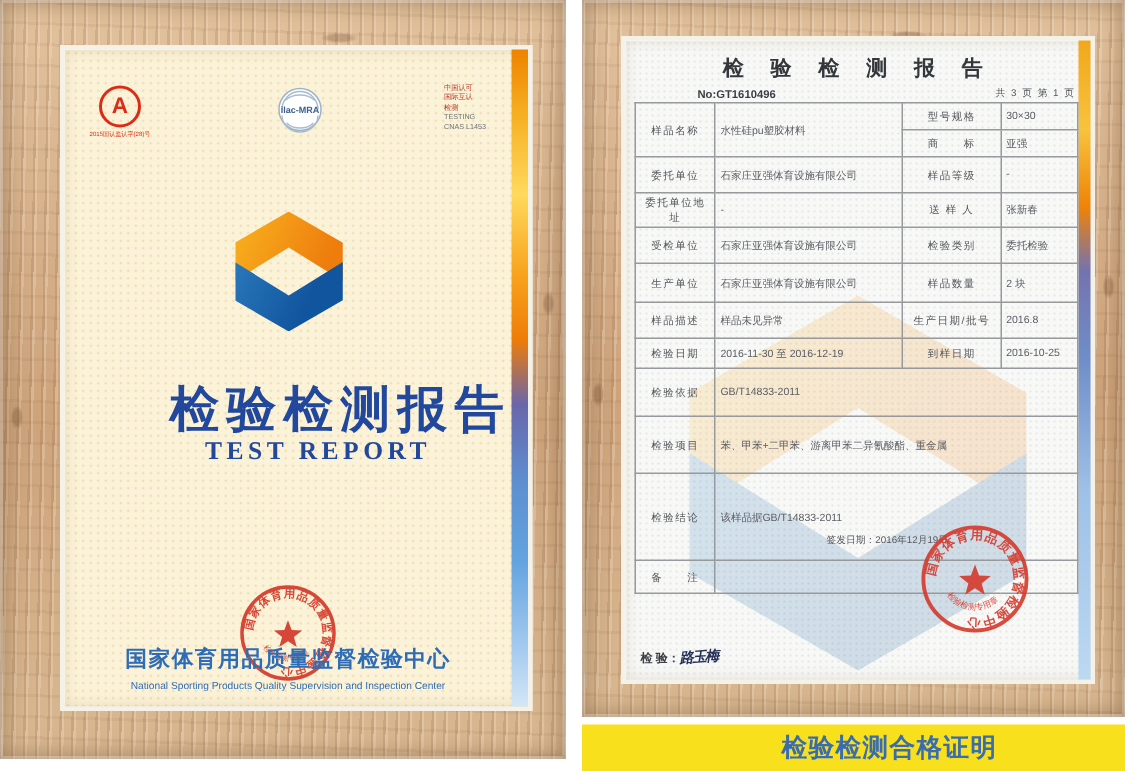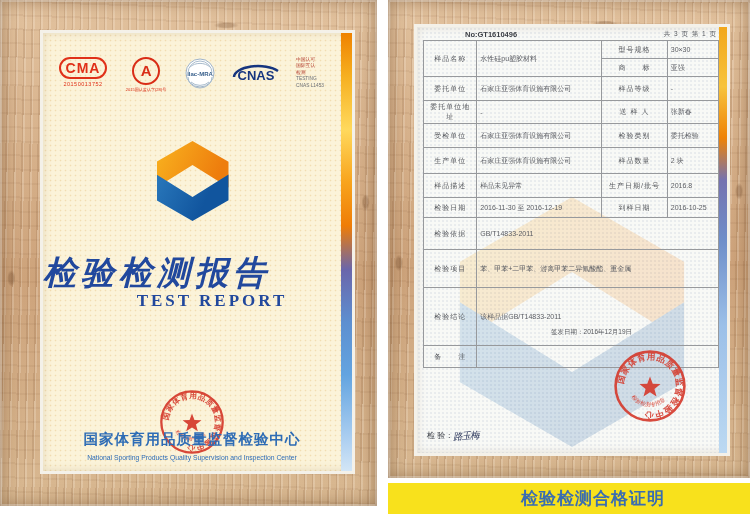--- a/index.html
+++ b/index.html
@@ -43,22 +43,22 @@
   .cnas-lines .dim{color:#6b6f76;}
 
   .hexlogo{position:absolute;width:72px;height:80px;}
   .hex-top,.hex-bot{position:absolute;inset:0;display:block;}
   .hex-top{background:linear-gradient(115deg,#f9b31f,#ee7d0d 70%);
     clip-path:polygon(50% 0,100% 26%,100% 58%,50% 30%,0 58%,0 26%);}
   .hex-bot{background:linear-gradient(115deg,#2f80c2,#11559e 70%);
     clip-path:polygon(50% 100%,0 74%,0 42%,50% 70%,100% 42%,100% 74%);}
   .logo-main{left:50%;top:108px;transform:translateX(-50%);margin-left:-5px;}
 
-  .l-title{position:absolute;left:0;right:11px;top:218px;text-align:left;
-    font-size:33px;font-weight:bold;color:#21489d;letter-spacing:5px;font-style:italic;}
+  .l-title{position:absolute;left:0;right:11px;top:218px;text-align:right;
+    font-size:33px;font-weight:bold;color:#21489d;letter-spacing:5px;}
   .l-sub{position:absolute;left:0;right:11px;top:258px;text-align:center;
     font-family:"Liberation Serif","DejaVu Serif",serif;
     font-size:17px;font-weight:bold;color:#21489d;letter-spacing:3px;padding-left:40px;}
 
   .stamp{position:absolute;}
   .l-stamp{left:50%;transform:translateX(-50%);margin-left:-6px;bottom:16px;width:66px;height:66px;opacity:.92;z-index:1;}
   .org-cn{position:absolute;left:0;right:11px;bottom:22px;text-align:center;
     font-size:14.5px;font-weight:bold;color:#2e6cb5;letter-spacing:1px;z-index:2;}
   .org-en{position:absolute;left:0;right:11px;bottom:10px;text-align:center;
     font-size:6.8px;color:#2e6cb5;z-index:2;}
@@ -84,64 +84,54 @@
   .rpt td{border:1px solid #97999c;font-size:7px;color:#55575c;padding:1px 3px;vertical-align:middle;overflow:hidden;}
   .rpt .lbl{text-align:center;letter-spacing:1px;color:#54565b;}
   .rpt .val{color:#5b5d63;}
   .c1{width:52px;} .c2{width:122px;} .c3{width:64px;} .c4{width:50px;}
   .concl-cell{position:relative;}
   .issue-date{position:absolute;right:86px;bottom:8px;font-size:6.5px;color:#55575c;white-space:nowrap;}
 
   .r-stamp{left:196px;top:322px;width:74px;height:74px;opacity:.9;z-index:3;}
 
   .sigs{position:absolute;left:10px;right:12px;bottom:6px;font-size:8px;color:#3c3f46;z-index:2;}
-  .sig-row{display:flex;align-items:flex-start;height:17px;}
+  .sig-row{display:flex;align-items:center;height:17px;font-weight:bold;}
   .sig-row .spacer{flex:1;}
   .hand{font-family:"DejaVu Sans",sans-serif;font-style:italic;font-size:9.5px;color:#273258;
         display:inline-block;transform:rotate(-4deg);letter-spacing:-1px;}
   .squiggle{display:inline-block;}
 
   
   .banner{position:absolute;left:388px;top:483px;width:410px;height:31px;
     display:flex;align-items:center;justify-content:center;}
   .banner span{font-size:17px;letter-spacing:1px;}
 </style>
 </head>
 <body>
 
 <div class="cert left-cert">
   <div class="wood"></div>
   <div class="page left-page">
     <div class="rainbow"></div>
 
     <div class="marks">
-      <div class="cma">
-        <b>CMA</b>
-        <i>20150013752</i>
-      </div>
       <div class="cal">
         <b>A</b>
         <i>2015国认监认字(28)号</i>
       </div>
       <div>
         <svg width="32" height="32" viewBox="0 0 32 32">
           <circle cx="16" cy="16" r="14" fill="#ffffff" stroke="#9fb3c8" stroke-width="1"></circle>
           <path d="M4,16a12,12 0 0,1 24,0" fill="none" stroke="#a9bccd" stroke-width="1"></path>
           <path d="M6,10a13,10 0 0,1 20,0" fill="none" stroke="#a9bccd" stroke-width="1"></path>
           <path d="M4,20a12,11 0 0,0 24,0" fill="none" stroke="#a9bccd" stroke-width="1"></path>
           <path d="M7,25a12,10 0 0,0 18,0" fill="none" stroke="#a9bccd" stroke-width="1"></path>
           <text x="16" y="18.5" text-anchor="middle" font-size="6" font-weight="bold" fill="#39608c">ilac-MRA</text>
         </svg>
       </div>
-      <div>
-        <svg width="52" height="30" viewBox="0 0 52 30">
-          <path d="M4,20 A24,11 0 0,1 48,14" fill="none" stroke="#16357f" stroke-width="2.5"></path>
-          <text x="26" y="23" text-anchor="middle" font-size="13" font-weight="bold" fill="#16357f">CNAS</text>
-        </svg>
-      </div>
       <div class="cnas-lines">
         <div>中国认可</div>
         <div>国际互认</div>
         <div>检测</div>
         <div class="dim">TESTING</div>
         <div class="dim">CNAS L1453</div>
       </div>
     </div>
 
     <div class="hexlogo logo-main">
@@ -175,20 +165,21 @@
 <div class="cert right-cert">
   <div class="wood"></div>
   <div class="page right-page">
     <div class="rainbow2"></div>
 
     <div class="hexlogo watermark">
       <i class="hex-top"></i>
       <i class="hex-bot"></i>
     </div>
 
+    <div class="r-title">检 验 检 测 报 告</div>
     <div class="r-subhead">
       <span class="r-no">No:GT1610496</span>
       <span class="r-pages">共 3 页 第 1 页</span>
     </div>
 
     <table class="rpt">
       <colgroup>
           <col class="c1">
           <col class="c2">
           <col class="c3">

